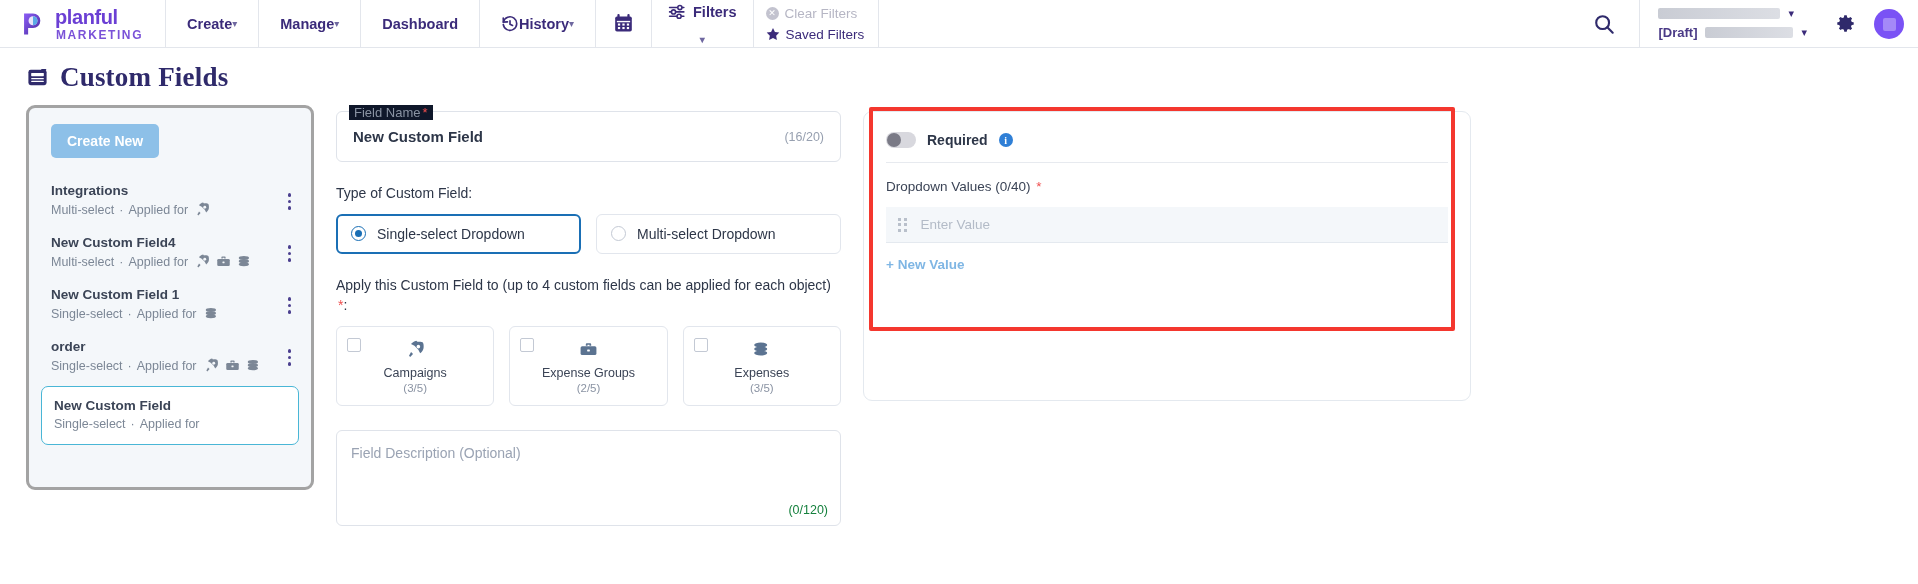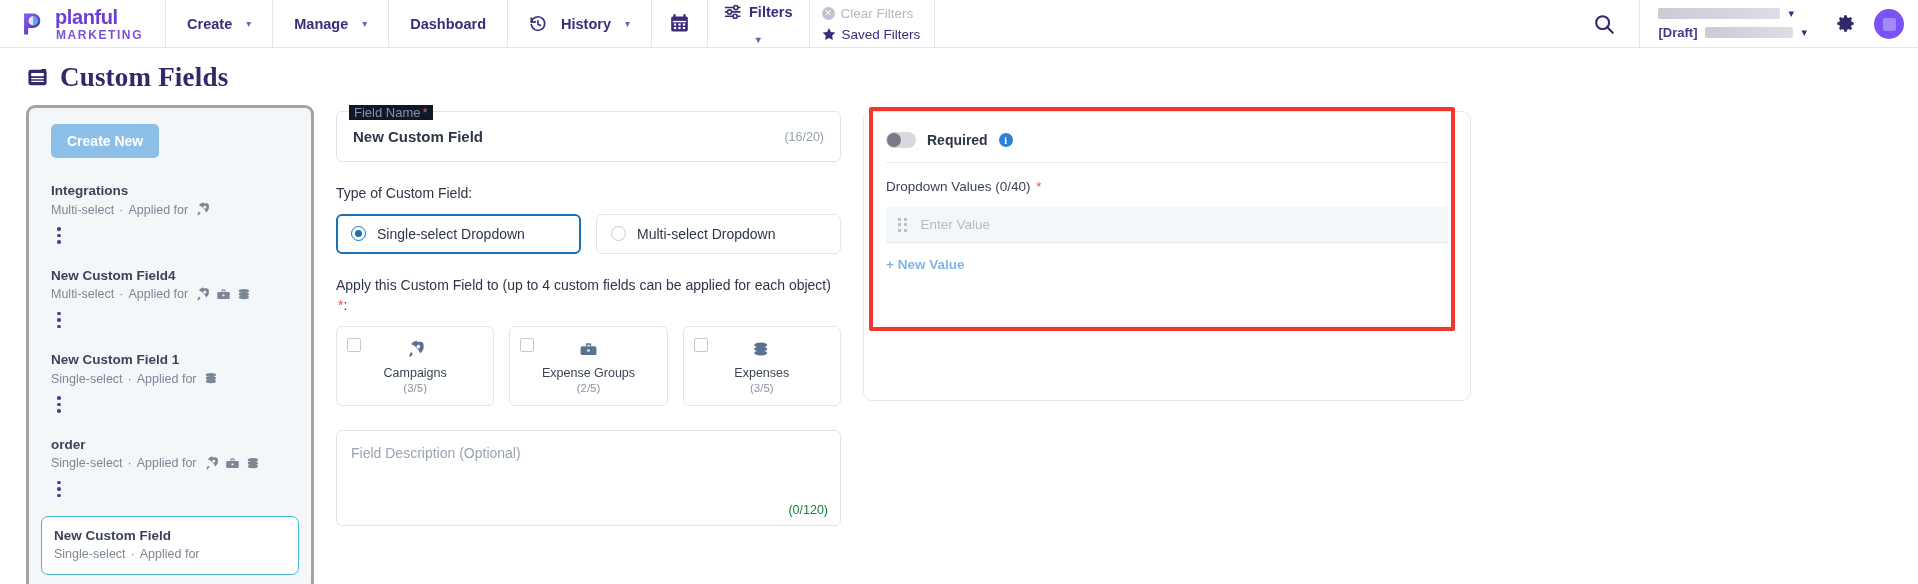--- a/index.html
+++ b/index.html
@@ -29,21 +29,21 @@
   .brand-name {
     font-size: 20px; font-weight: 700; color: #6b3fd4;
     letter-spacing: -0.4px;
   }
   .brand-sub {
     font-size: 12px; font-weight: 700; color: #7a52d8;
     letter-spacing: 1.6px; margin-top: 2px; margin-left: 1px;
   }
 
   .nav-item {
-    display: flex; align-items: center; gap: 14px;
+    display: flex; align-items: center; gap: 0;
     padding: 0 21px;
     font-size: 14.5px; font-weight: 700; color: #3b2b7a;
     border-right: 1px solid #e3e6ec;
     cursor: pointer; white-space: nowrap;
   }
   .nav-item .caret { font-size: 10px; color: #6f68a0; font-weight: 400; }
   .nav-icon-only { padding: 0 17px; }
 
   .nav-filters {
     flex-direction: column; justify-content: center; gap: 12px;
@@ -131,21 +131,21 @@
     margin: 0 0 16px 22px;
     background: #8dc0e8; color: #ffffff;
     border: none; border-radius: 5px;
     padding: 9px 16px;
     font-family: "Liberation Sans", sans-serif;
     font-size: 14px; font-weight: 700; cursor: pointer;
   }
   .field-row {
     display: flex; align-items: flex-start;
     padding: 9px 14px 9px 22px;
-    position: relative; cursor: pointer; flex-direction: column;
+    position: relative; cursor: pointer;
   }
   .field-row-main { flex: 1; min-width: 0; }
   .field-row-title {
     font-size: 13.5px; font-weight: 700; color: #3b4456;
     margin-bottom: 4px;
   }
   .field-row-meta {
     font-size: 12.5px; color: #7c8796;
     display: flex; align-items: center; gap: 5px; flex-wrap: wrap;
   }

